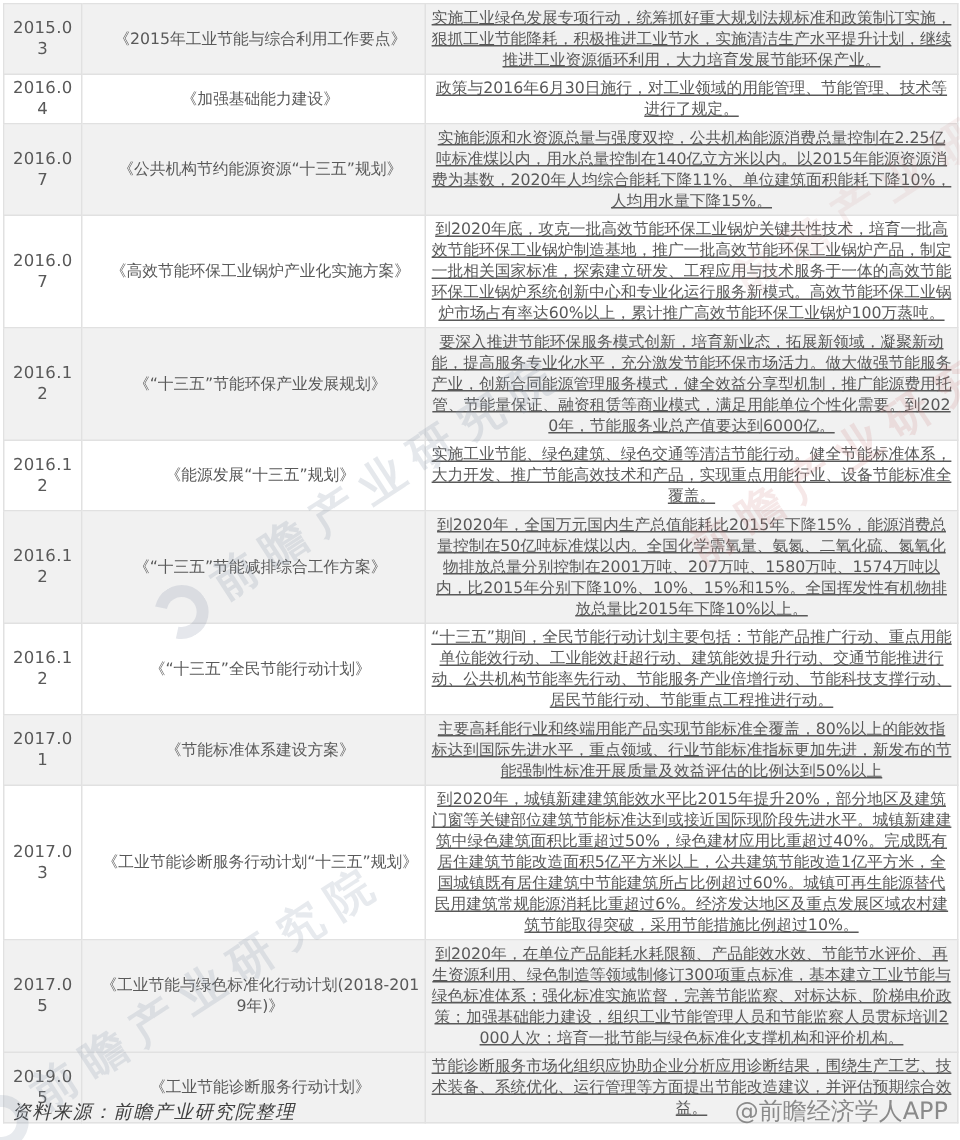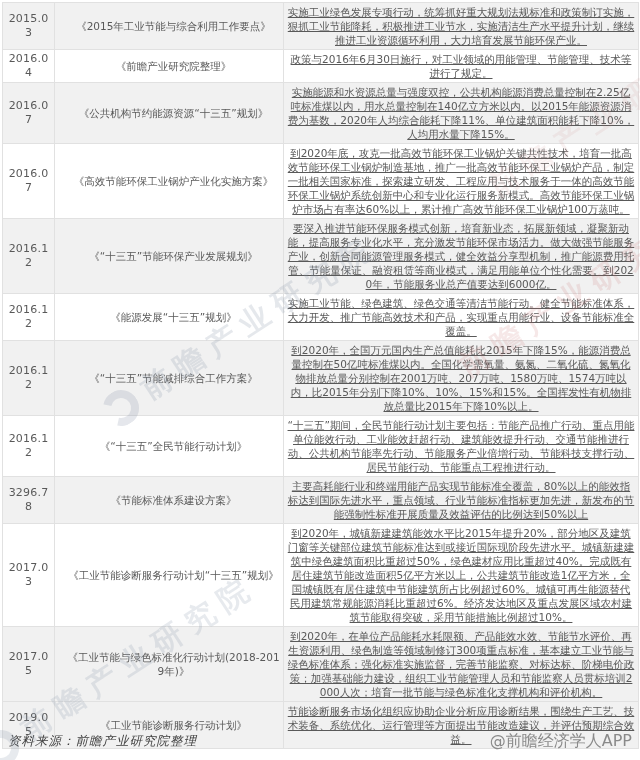--- a/index.html
+++ b/index.html
@@ -102,21 +102,21 @@
       <col class="c-desc">
     </colgroup>
     <tbody>
         <tr class="alt">
           <td class="date">2015.03</td>
           <td class="title">《2015年工业节能与综合利用工作要点》</td>
           <td class="desc">实施工业绿色发展专项行动，统筹抓好重大规划法规标准和政策制订实施，狠抓工业节能降耗，积极推进工业节水，实施清洁生产水平提升计划，继续推进工业资源循环利用，大力培育发展节能环保产业。</td>
         </tr>
         <tr>
           <td class="date">2016.04</td>
-          <td class="title">《前瞻产业研究院整理》</td>
+          <td class="title">《加强基础能力建设》</td>
           <td class="desc">政策与2016年6月30日施行，对工业领域的用能管理、节能管理、技术等进行了规定。</td>
         </tr>
         <tr class="alt">
           <td class="date">2016.07</td>
           <td class="title">《公共机构节约能源资源“十三五”规划》</td>
           <td class="desc">实施能源和水资源总量与强度双控，公共机构能源消费总量控制在2.25亿吨标准煤以内，用水总量控制在140亿立方米以内。以2015年能源资源消费为基数，2020年人均综合能耗下降11%、单位建筑面积能耗下降10%，人均用水量下降15%。</td>
         </tr>
         <tr>
           <td class="date">2016.07</td>
           <td class="title">《高效节能环保工业锅炉产业化实施方案》</td>
@@ -136,21 +136,21 @@
           <td class="date">2016.12</td>
           <td class="title">《“十三五”节能减排综合工作方案》</td>
           <td class="desc">到2020年，全国万元国内生产总值能耗比2015年下降15%，能源消费总量控制在50亿吨标准煤以内。全国化学需氧量、氨氮、二氧化硫、氮氧化物排放总量分别控制在2001万吨、207万吨、1580万吨、1574万吨以内，比2015年分别下降10%、10%、15%和15%。全国挥发性有机物排放总量比2015年下降10%以上。</td>
         </tr>
         <tr>
           <td class="date">2016.12</td>
           <td class="title">《“十三五”全民节能行动计划》</td>
           <td class="desc">“十三五”期间，全民节能行动计划主要包括：节能产品推广行动、重点用能单位能效行动、工业能效赶超行动、建筑能效提升行动、交通节能推进行动、公共机构节能率先行动、节能服务产业倍增行动、节能科技支撑行动、居民节能行动、节能重点工程推进行动。</td>
         </tr>
         <tr class="alt">
-          <td class="date">3296.78</td>
+          <td class="date">2017.01</td>
           <td class="title">《节能标准体系建设方案》</td>
           <td class="desc">主要高耗能行业和终端用能产品实现节能标准全覆盖，80%以上的能效指标达到国际先进水平，重点领域、行业节能标准指标更加先进，新发布的节能强制性标准开展质量及效益评估的比例达到50%以上</td>
         </tr>
         <tr>
           <td class="date">2017.03</td>
           <td class="title">《工业节能诊断服务行动计划“十三五”规划》</td>
           <td class="desc">到2020年，城镇新建建筑能效水平比2015年提升20%，部分地区及建筑门窗等关键部位建筑节能标准达到或接近国际现阶段先进水平。城镇新建建筑中绿色建筑面积比重超过50%，绿色建材应用比重超过40%。完成既有居住建筑节能改造面积5亿平方米以上，公共建筑节能改造1亿平方米，全国城镇既有居住建筑中节能建筑所占比例超过60%。城镇可再生能源替代民用建筑常规能源消耗比重超过6%。经济发达地区及重点发展区域农村建筑节能取得突破，采用节能措施比例超过10%。</td>
         </tr>
         <tr class="alt">
           <td class="date">2017.05</td>

